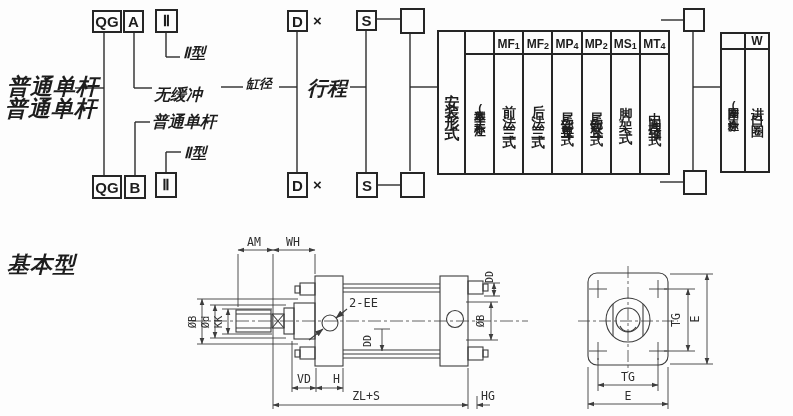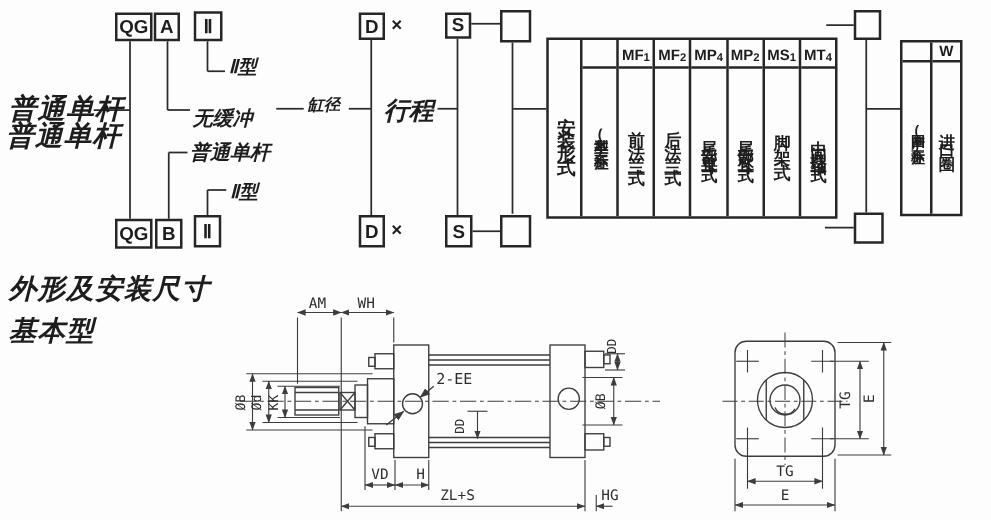--- a/index.html
+++ b/index.html
@@ -340,16 +340,15 @@
         </div>
     </div>
     <div class="scol">
       <div class="shead">W</div>
       <div class="sbody">
           <div class="vtext vt-seal3">进口圈</div>
         </div>
     </div>
   </div>
 
-  <div class="lbl big" style="left:7px;top:216px">外形及安装尺寸</div>
   <div class="lbl big" style="left:7px;top:250px">基本型</div>
 
 </div>
 
 </body></html>

